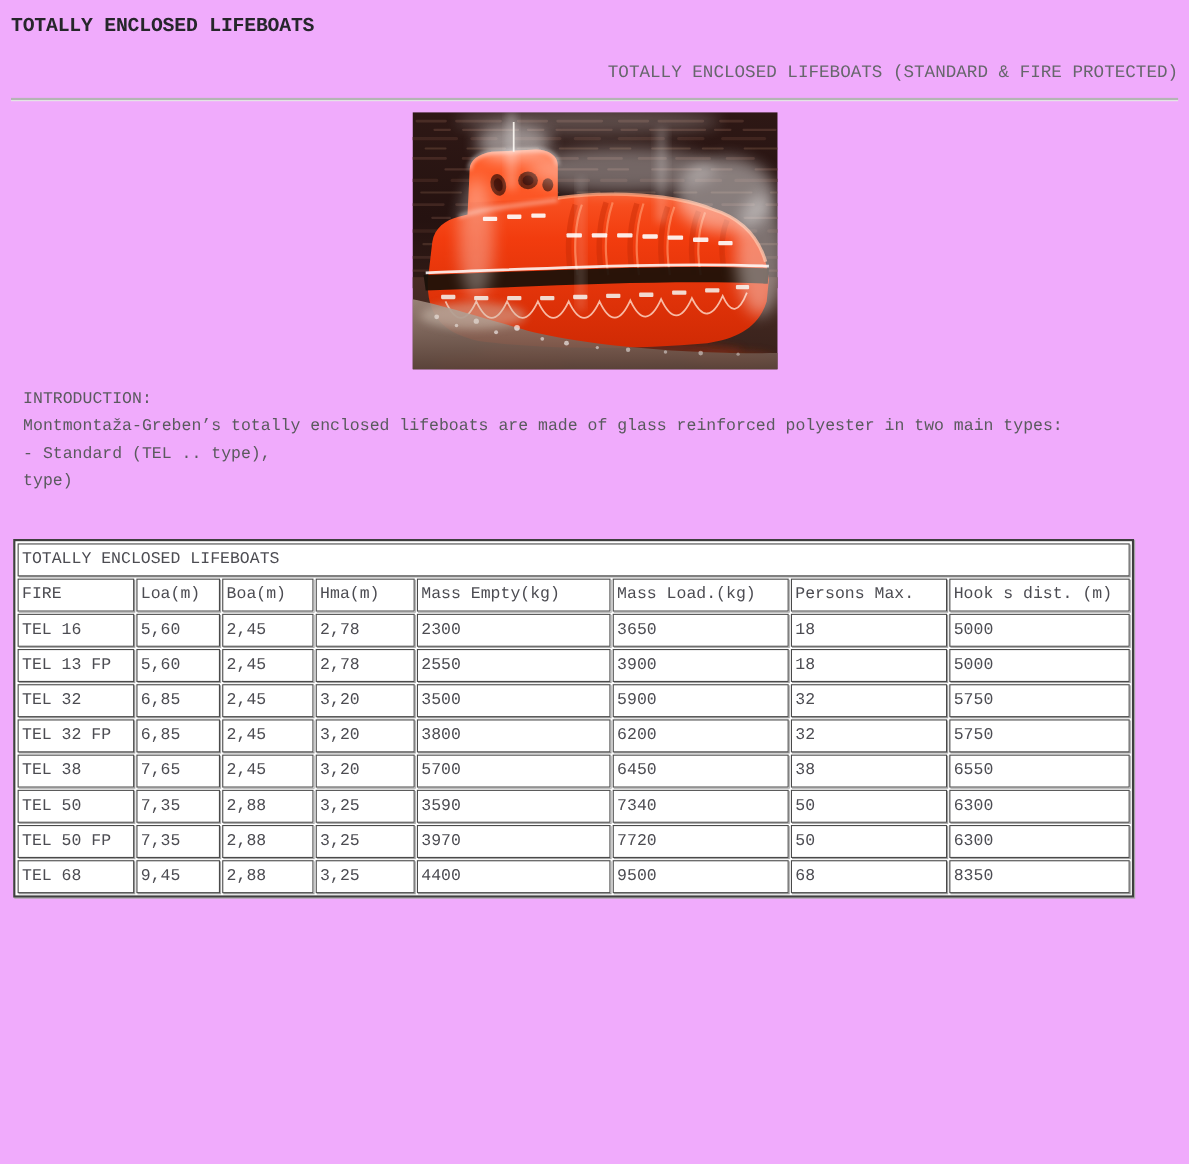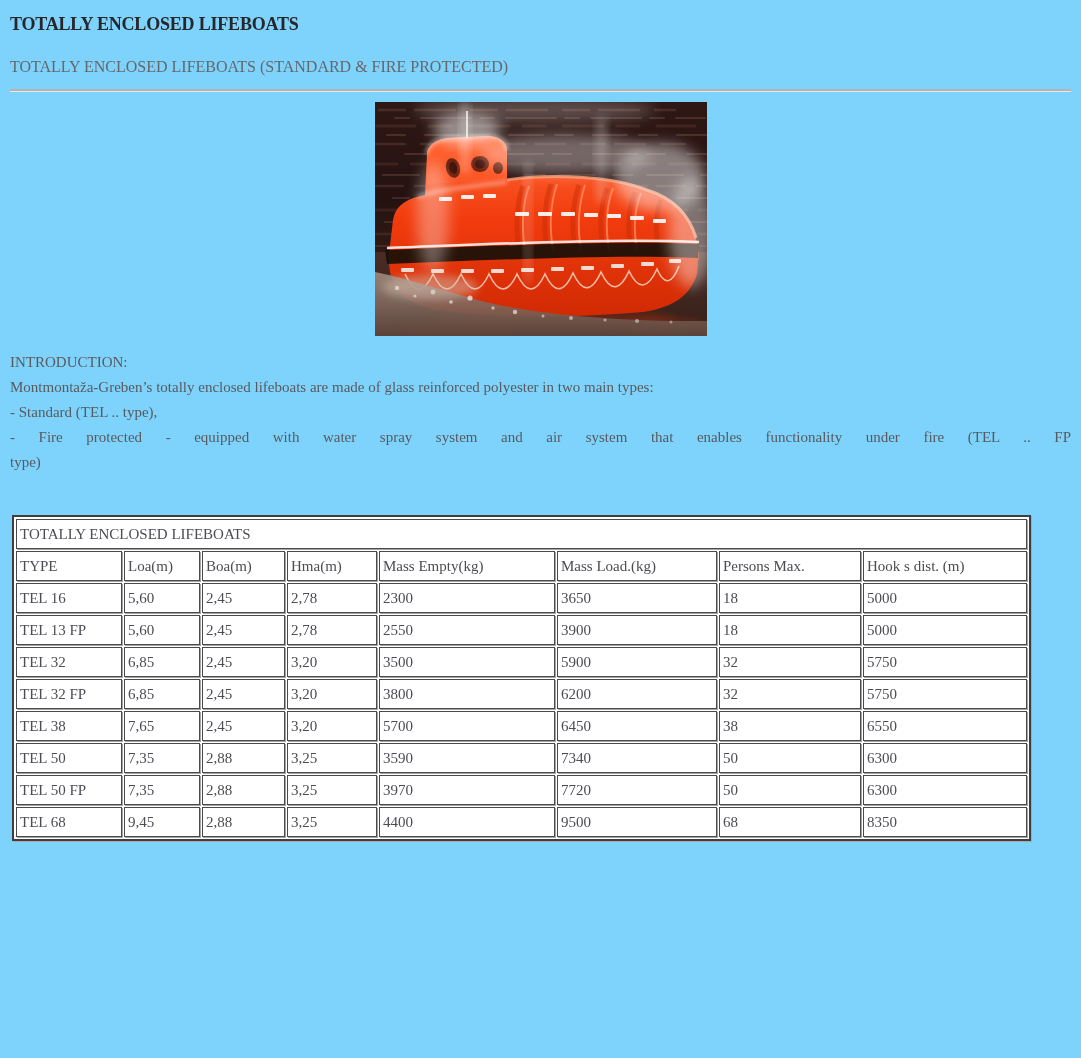--- a/index.html
+++ b/index.html
@@ -1,38 +1,39 @@
 <!DOCTYPE html>
 <html><head>
 <meta charset="utf-8">
 <style>
   html, body { margin: 0; padding: 0; background: #ffffff; }
   .page {
     position: relative;
     width: 1081px;
     height: 1058px;
-    background: #7dd3fc;
-    font-family: Liberation Serif, serif;
+    background: #f0abfc;
+    font-family: Liberation Mono, monospace;
     overflow: hidden;
   }
   .content { padding: 0 10px; }
 
   .page-title {
     margin: 13px 0 0 0;
     font-size: 18px;
     line-height: 22px;
     font-weight: bold;
     letter-spacing: -0.2px;
     color: #26262b;
   }
   .page-subtitle {
     margin-top: 22px;
     font-size: 16px;
     line-height: 19px;
     color: #66666b;
+    text-align: right;
   }
   .divider {
     margin-top: 13px;
     height: 2px;
     background: #b4b4b4;
     box-shadow: 0 1px 0 #e9e9e9;
   }
 
   .photo-wrap {
     margin-top: 11px;
@@ -40,21 +41,21 @@
     font-size: 0;
   }
   .photo-wrap svg { display: inline-block; }
 
   .intro {
     margin-top: 14px;
     font-size: 15px;
     line-height: 25px;
     color: #5a5a5e;
   }
-  .intro .line { min-height: 25px; }
+  .intro .line { min-height: 25px; margin-left: 11px; }
   .intro .line-justify {
     text-align: justify;
     text-align-last: justify;
   }
 
   table.spec {
     margin-top: 40px;
     margin-left: 2px;
     width: 1011px;
     table-layout: fixed;
@@ -254,41 +255,40 @@
 
         <path d="M 52 52 C 52 44 60 38 72 36 L 112 34 C 124 34 132 40 132 48" fill="none" stroke="#ffffff" stroke-width="3" opacity="0.6" filter="url(#b2)"></path>
         <path d="M 42 95 C 60 88 100 84 132 80" fill="none" stroke="#ffffff" stroke-width="3" opacity="0.5" filter="url(#b2)"></path>
       </svg>
     </div>
 
     <div class="intro">
       <div class="line">INTRODUCTION:</div>
       <div class="line">Montmontaža-Greben’s totally enclosed lifeboats are made of glass reinforced polyester in two main types:</div>
       <div class="line">- Standard (TEL .. type),</div>
-      <div class="line line-justify">- Fire protected - equipped with water spray system and air system that enables functionality under fire (TEL .. FP</div>
       <div class="line">type)</div>
     </div>
 
     <table class="spec">
       <colgroup>
         <col class="c0">
           <col class="c1">
           <col class="c2">
           <col class="c3">
         <col class="c4">
           <col class="c5">
           <col class="c6">
           <col class="c7">
       </colgroup>
       <tbody>
         <tr>
           <td colspan="8">TOTALLY ENCLOSED LIFEBOATS</td>
         </tr>
         <tr>
-            <td>TYPE</td>
+            <td>FIRE</td>
             <td>Loa(m)</td>
             <td>Boa(m)</td>
             <td>Hma(m)</td>
             <td>Mass Empty(kg)</td>
             <td>Mass Load.(kg)</td>
             <td>Persons Max.</td>
             <td>Hook s dist. (m)</td>
           </tr>
       <tr>
             <td>TEL 16</td>

